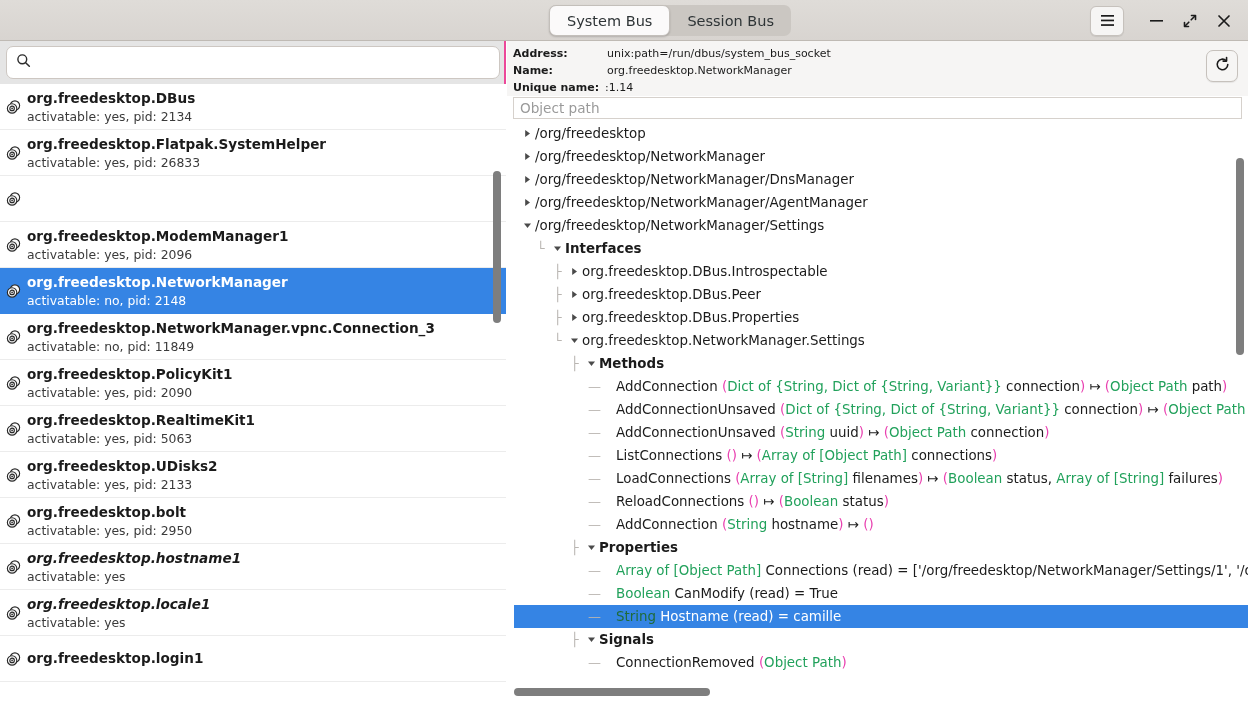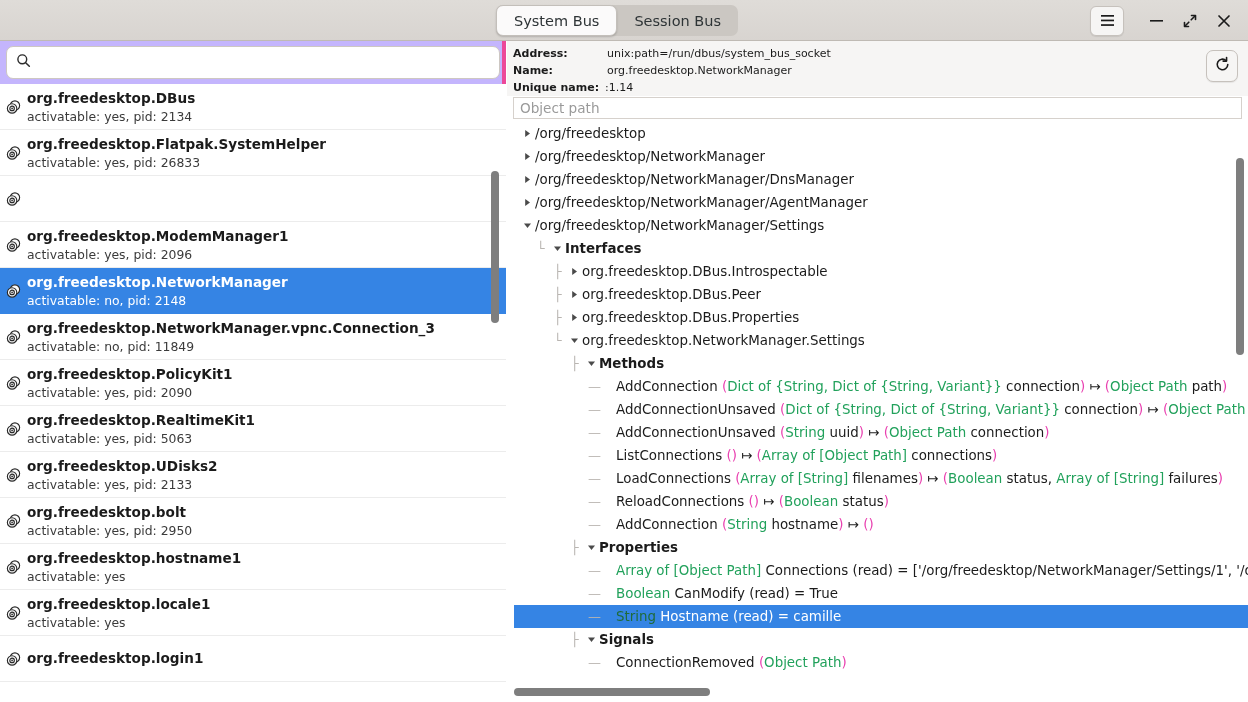--- a/index.html
+++ b/index.html
@@ -12,21 +12,21 @@
   body { position: relative; }
 
   
   .titlebar {
     position: absolute; left: 0; top: 0; width: 1248px; height: 41px;
     background: linear-gradient(to bottom, #dfdcd8 0%, #d8d4d0 100%);
     border-bottom: 1px solid #bfbab4;
     display: flex; align-items: center;
   }
   .tabs {
-    position: absolute; left: 496px; top: 5px;
+    position: absolute; left: 549px; top: 5px;
     display: flex; height: 31px;
     background: #cbc7c2;
     border-radius: 7px;
     padding: 0;
   }
   .tab {
     display: flex; align-items: center; justify-content: center;
     padding: 0 17px; height: 31px;
     font-size: 14.5px; color: #2e3436;
     border-radius: 7px;
@@ -50,22 +50,22 @@
   .wbtn.menu {
     background: #f6f5f4; border: 1px solid #c6c1bc;
     box-shadow: 0 1px 1px rgba(0,0,0,0.08);
     width: 34px; margin-right: 14px;
   }
   .wbtn svg { display: block; }
 
   
   .left-panel {
     position: absolute; left: 0; top: 41px; width: 506px; height: 661px;
-    background: #c4b5fd;
-    border-right: 4px solid #ec4899;
+    background: #e5e5e5;
+    border-right: 2px solid #ec4899;
   }
   .searchbar {
     position: absolute; left: 6px; top: 5px; width: 494px; height: 33px;
     background: #ffffff; border: 1px solid #cdc7c2; border-radius: 7px;
     display: flex; align-items: center; padding: 0 9px;
   }
   .search-input {
     border: none; outline: none; flex: 1; font-size: 14px;
     font-family: "DejaVu Sans", "Liberation Sans", sans-serif;
     color: #2e3436; background: transparent; margin-left: 7px;
@@ -85,21 +85,21 @@
   .svc-row.selected { background: #3584e4; border-bottom-color: #3584e4; }
   .svc-icon {
     position: absolute; left: 5px; top: 50%; transform: translateY(-50%);
     width: 17px; height: 17px;
   }
   .svc-text { display: flex; flex-direction: column; justify-content: center; gap: 2px; }
   .svc-name {
     font-size: 13.6px; font-weight: bold; color: #1b1b1b; line-height: 17px;
     white-space: nowrap;
   }
-  .svc-name.italic { }
+  .svc-name.italic { font-style: italic; }
   .svc-sub { font-size: 12.4px; color: #3b3b3b; line-height: 15px; white-space: nowrap; }
   .svc-row.selected .svc-name, .svc-row.selected .svc-sub { color: #ffffff; }
 
   .left-scrollbar {
     position: absolute; right: 3px; top: 0; width: 8px; height: 618px;
   }
   .left-thumb {
     position: absolute; left: 0; width: 8px; border-radius: 4px;
     background: #7e7e7e;
   }

